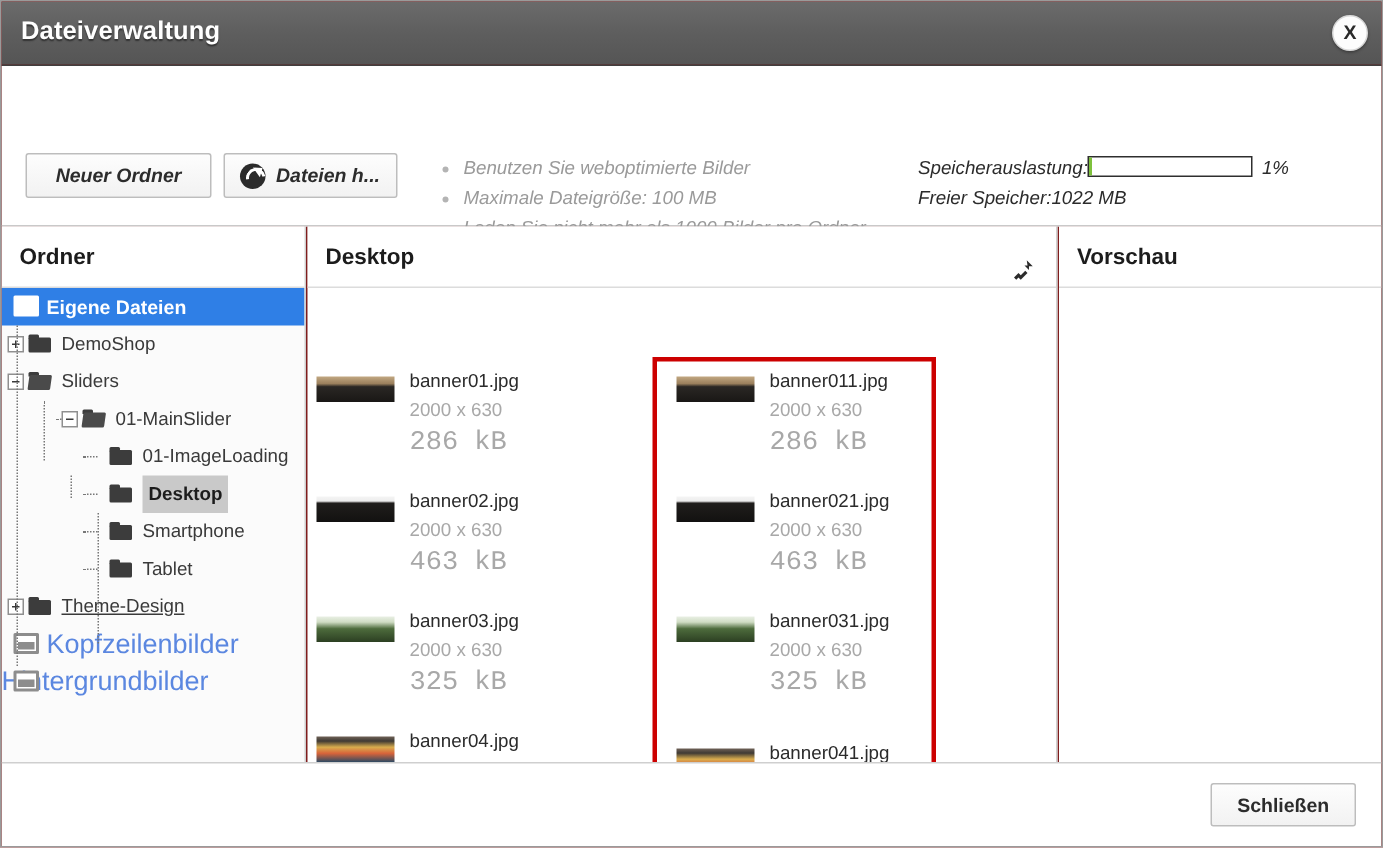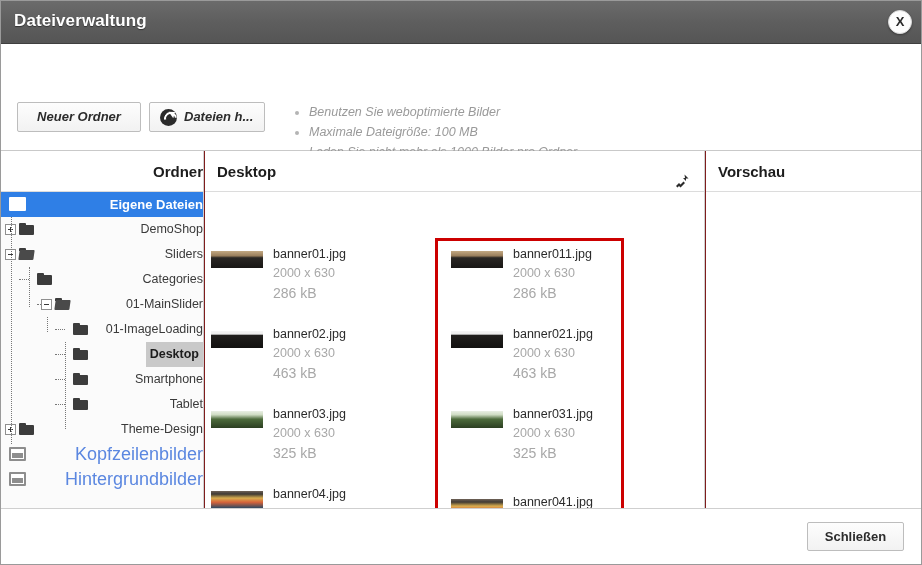--- a/index.html
+++ b/index.html
@@ -135,21 +135,20 @@
     background: #7ec13c;
   }
 
   
   .col-sidebar {
     position: absolute; left: 0; top: 150px;
     width: 203px; height: 357px;
     background: #fbfbfb;
     border-right: 1px solid #cfcfcf;
     overflow: hidden;
-    text-align: right;
   }
   .col-files {
     position: absolute; left: 204px; top: 150px;
     width: 500px; height: 357px;
     background: #ffffff;
     border-right: 1px solid #cfcfcf;
     overflow: hidden;
   }
   .col-preview {
     position: absolute; left: 705px; top: 150px;
@@ -295,23 +294,24 @@
     white-space: nowrap;
   }
   .file-dim {
     position: absolute; left: 62px; top: 19px;
     font-size: 12.5px;
     color: #a8a8a8;
     white-space: nowrap;
   }
   .file-size {
     position: absolute; left: 62px; top: 38px;
-    font-size: 14px;
+    font-size: 18px;
     color: #a8a8a8;
     white-space: nowrap;
+    font-family: Liberation Mono, monospace;
   }
 
   .redbox {
     position: absolute;
     border: 3px solid #cc0000;
     pointer-events: none;
   }
 
   
   .footer {
@@ -345,38 +345,42 @@
     </div>
 
     <div class="hints">
       <ul id="hint-list">
           <li>Benutzen Sie weboptimierte Bilder</li>
           <li>Maximale Dateigröße: 100 MB</li>
           <li>Laden Sie nicht mehr als 1000 Bilder pro Ordner hoch</li>
         </ul>
     </div>
 
+    <div class="storage">
+      <div class="storage-row">
+        <span>Speicherauslastung:</span><span class="bar"><span class="bar-fill" id="bar-fill" style="width: 2px; background: rgb(126, 193, 60);"></span></span><span>1%</span>
+      </div>
+      <div class="storage-row">
+        <span>Freier Speicher:</span><span>1022 MB</span>
+      </div>
+    </div>
   </div>
 
   <div class="col-sidebar">
     <div class="col-head">Ordner</div>
     <div class="tree" id="tree">
         <div class="tree-row selected"><span class="imgico sel" style="left: 8px;"></span><span class="label" style="margin-left: 30px;">Eigene Dateien</span></div>
         <div class="tree-row"><span class="tgl plus" style="left: 4px;"></span><span class="fico" style="left: 18px;">
             <span class="tab"></span>
             <span class="body"></span>
           </span><span class="label" style="margin-left: 40px;">DemoShop</span></div>
         <div class="tree-row"><span class="tgl" style="left: 4px;"></span><span class="fico open" style="left: 18px;">
             <span class="tab"></span>
             <span class="body"></span>
           </span><span class="label" style="margin-left: 40px;">Sliders</span></div>
-        <div class="tree-row"><span class="dots-h" style="left: 18px; width: 10px;"></span><span class="fico" style="left: 36px;">
-            <span class="tab"></span>
-            <span class="body"></span>
-          </span><span class="label" style="margin-left: 58px;">Categories</span></div>
         <div class="tree-row"><span class="tgl" style="left: 40px;"></span><span class="dots-h" style="left: 36px; width: 4px;"></span><span class="fico open" style="left: 54px;">
             <span class="tab"></span>
             <span class="body"></span>
           </span><span class="label" style="margin-left: 76px;">01-MainSlider</span></div>
         <div class="tree-row"><span class="dots-h" style="left: 54px; width: 10px;"></span><span class="fico" style="left: 72px;">
             <span class="tab"></span>
             <span class="body"></span>
           </span><span class="label" style="margin-left: 94px;">01-ImageLoading</span></div>
         <div class="tree-row highlight"><span class="dots-h" style="left: 54px; width: 10px;"></span><span class="fico" style="left: 72px;">
             <span class="tab"></span>
@@ -386,21 +390,21 @@
             <span class="tab"></span>
             <span class="body"></span>
           </span><span class="label" style="margin-left: 94px;">Smartphone</span></div>
         <div class="tree-row"><span class="dots-h" style="left: 54px; width: 10px;"></span><span class="fico" style="left: 72px;">
             <span class="tab"></span>
             <span class="body"></span>
           </span><span class="label" style="margin-left: 94px;">Tablet</span></div>
         <div class="tree-row"><span class="tgl plus" style="left: 4px;"></span><span class="fico" style="left: 18px;">
             <span class="tab"></span>
             <span class="body"></span>
-          </span><span class="label" style="margin-left: 40px;">Theme-Design</span></div>
+          </span><span class="label" style="margin-left: 40px; text-decoration: underline;">Theme-Design</span></div>
         <div class="tree-row link"><span class="imgico" style="left: 8px;"></span><span class="label" style="margin-left: 30px;">Kopfzeilenbilder</span></div>
         <div class="tree-row link"><span class="imgico" style="left: 8px;"></span><span class="label" style="">Hintergrundbilder</span></div>
         <span class="dots-v" style="left: 10px; top: 25px; height: 227px;"></span>
         <span class="dots-v" style="left: 28px; top: 75px; height: 40px;"></span>
         <span class="dots-v" style="left: 46px; top: 125px; height: 15px;"></span>
         <span class="dots-v" style="left: 64px; top: 150px; height: 87px;"></span>
       </div>
   </div>
 
   <div class="col-files">

